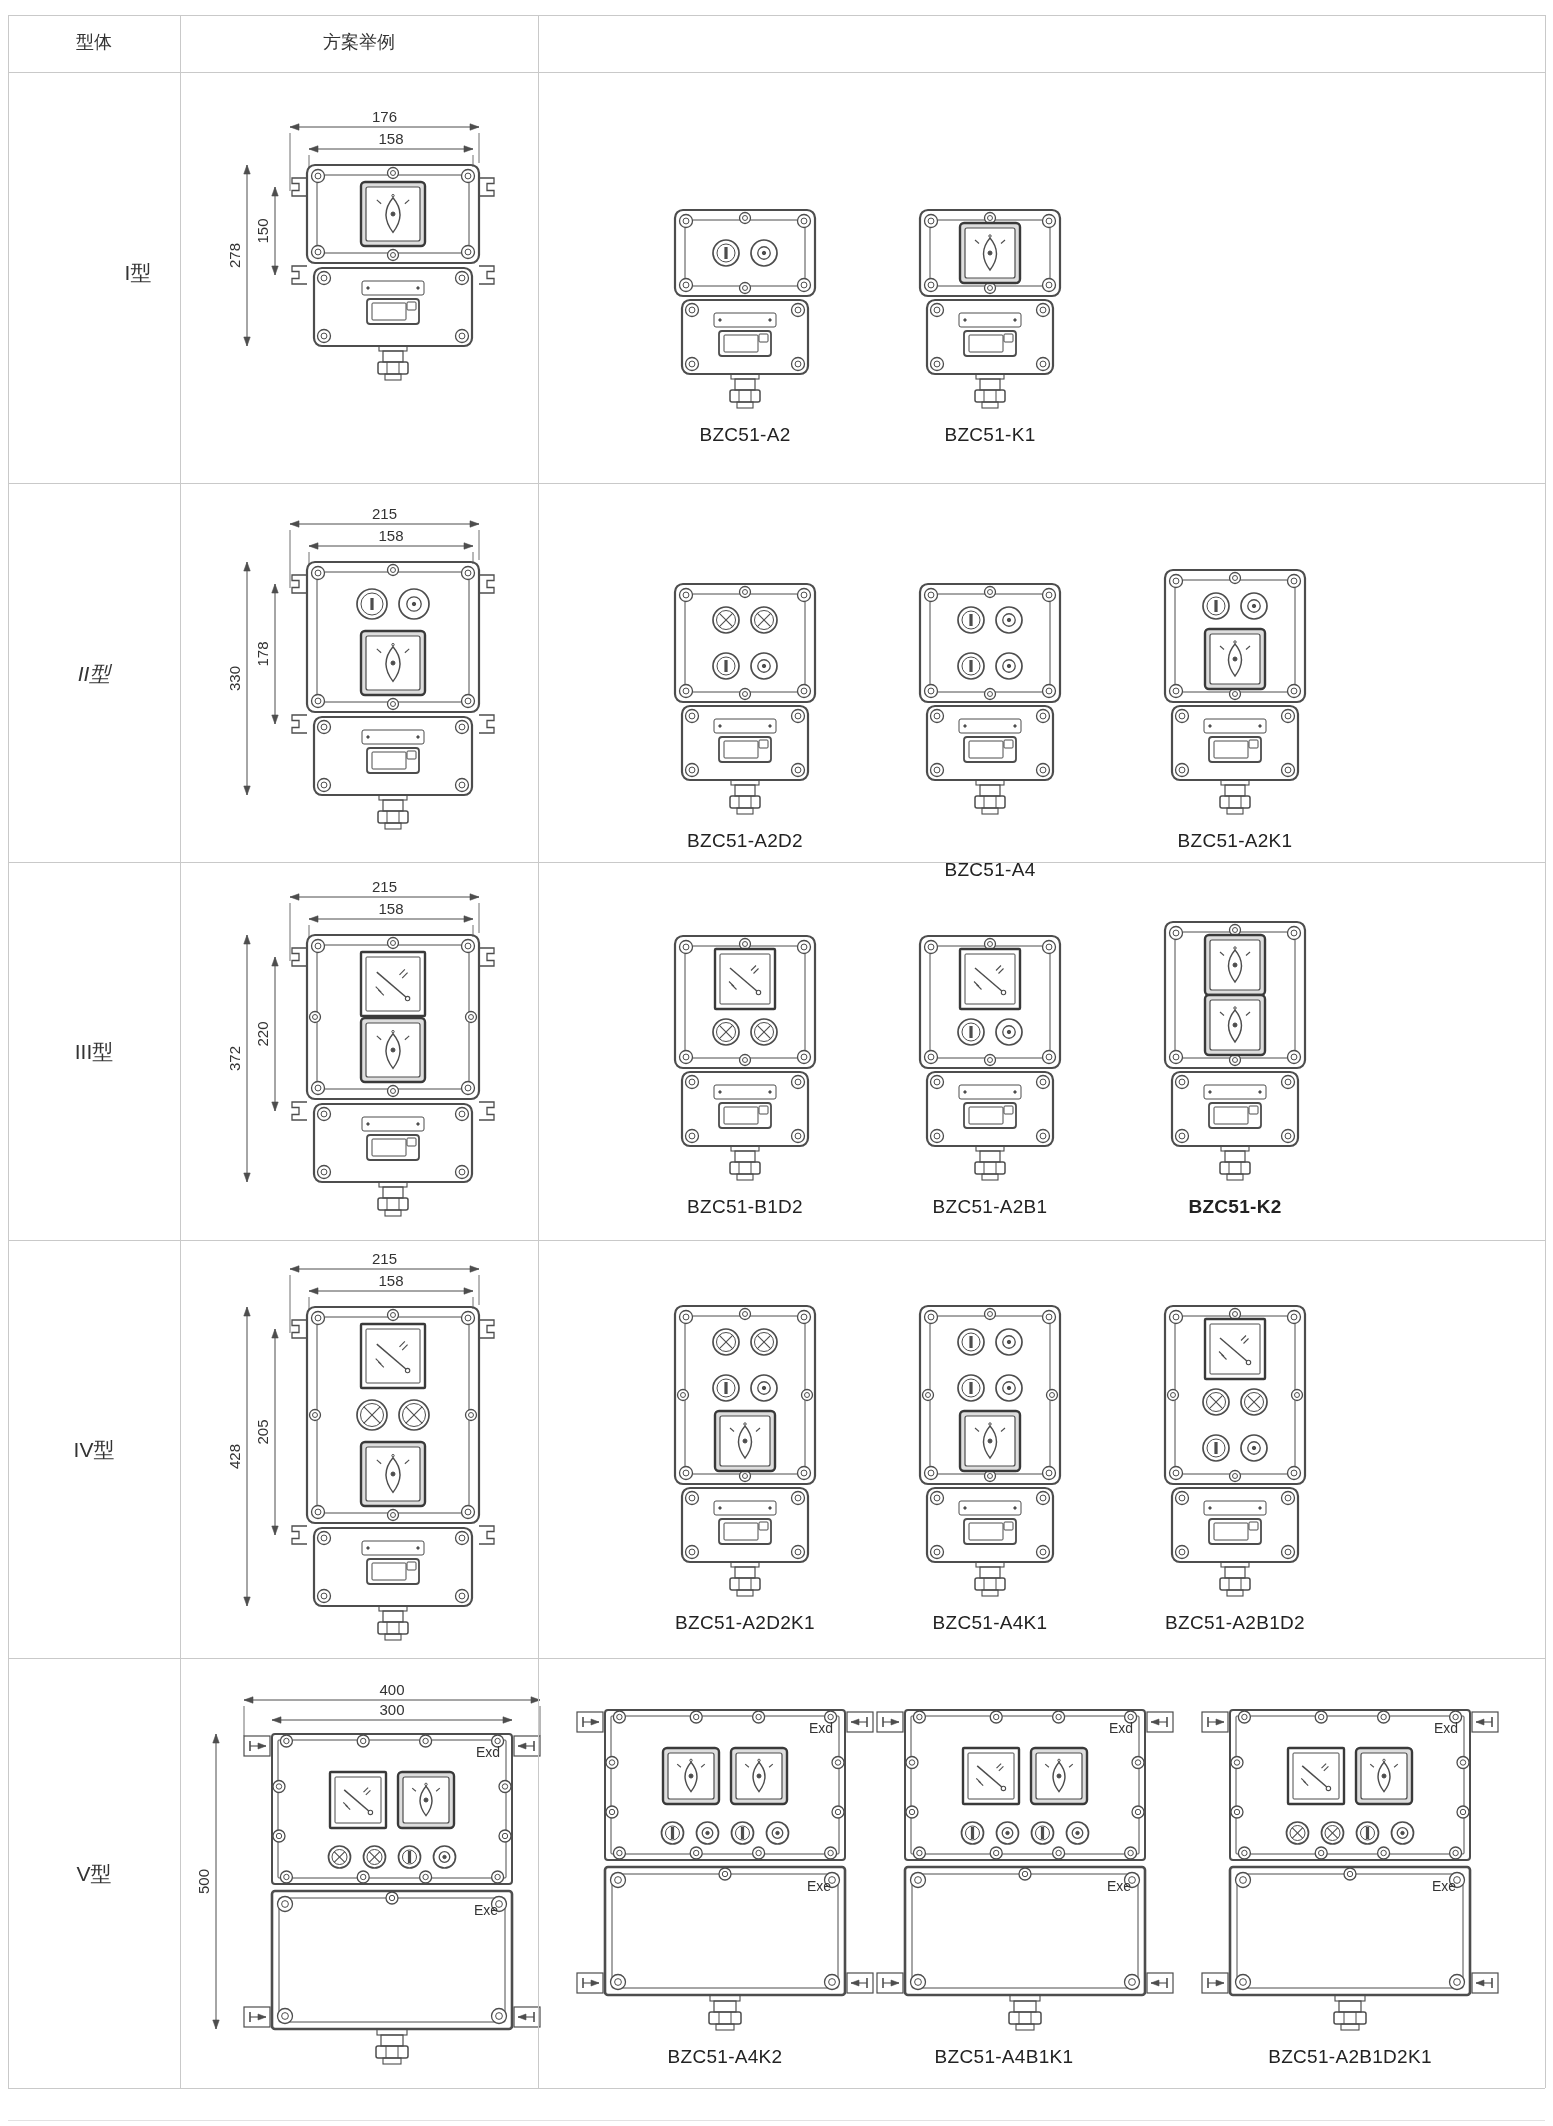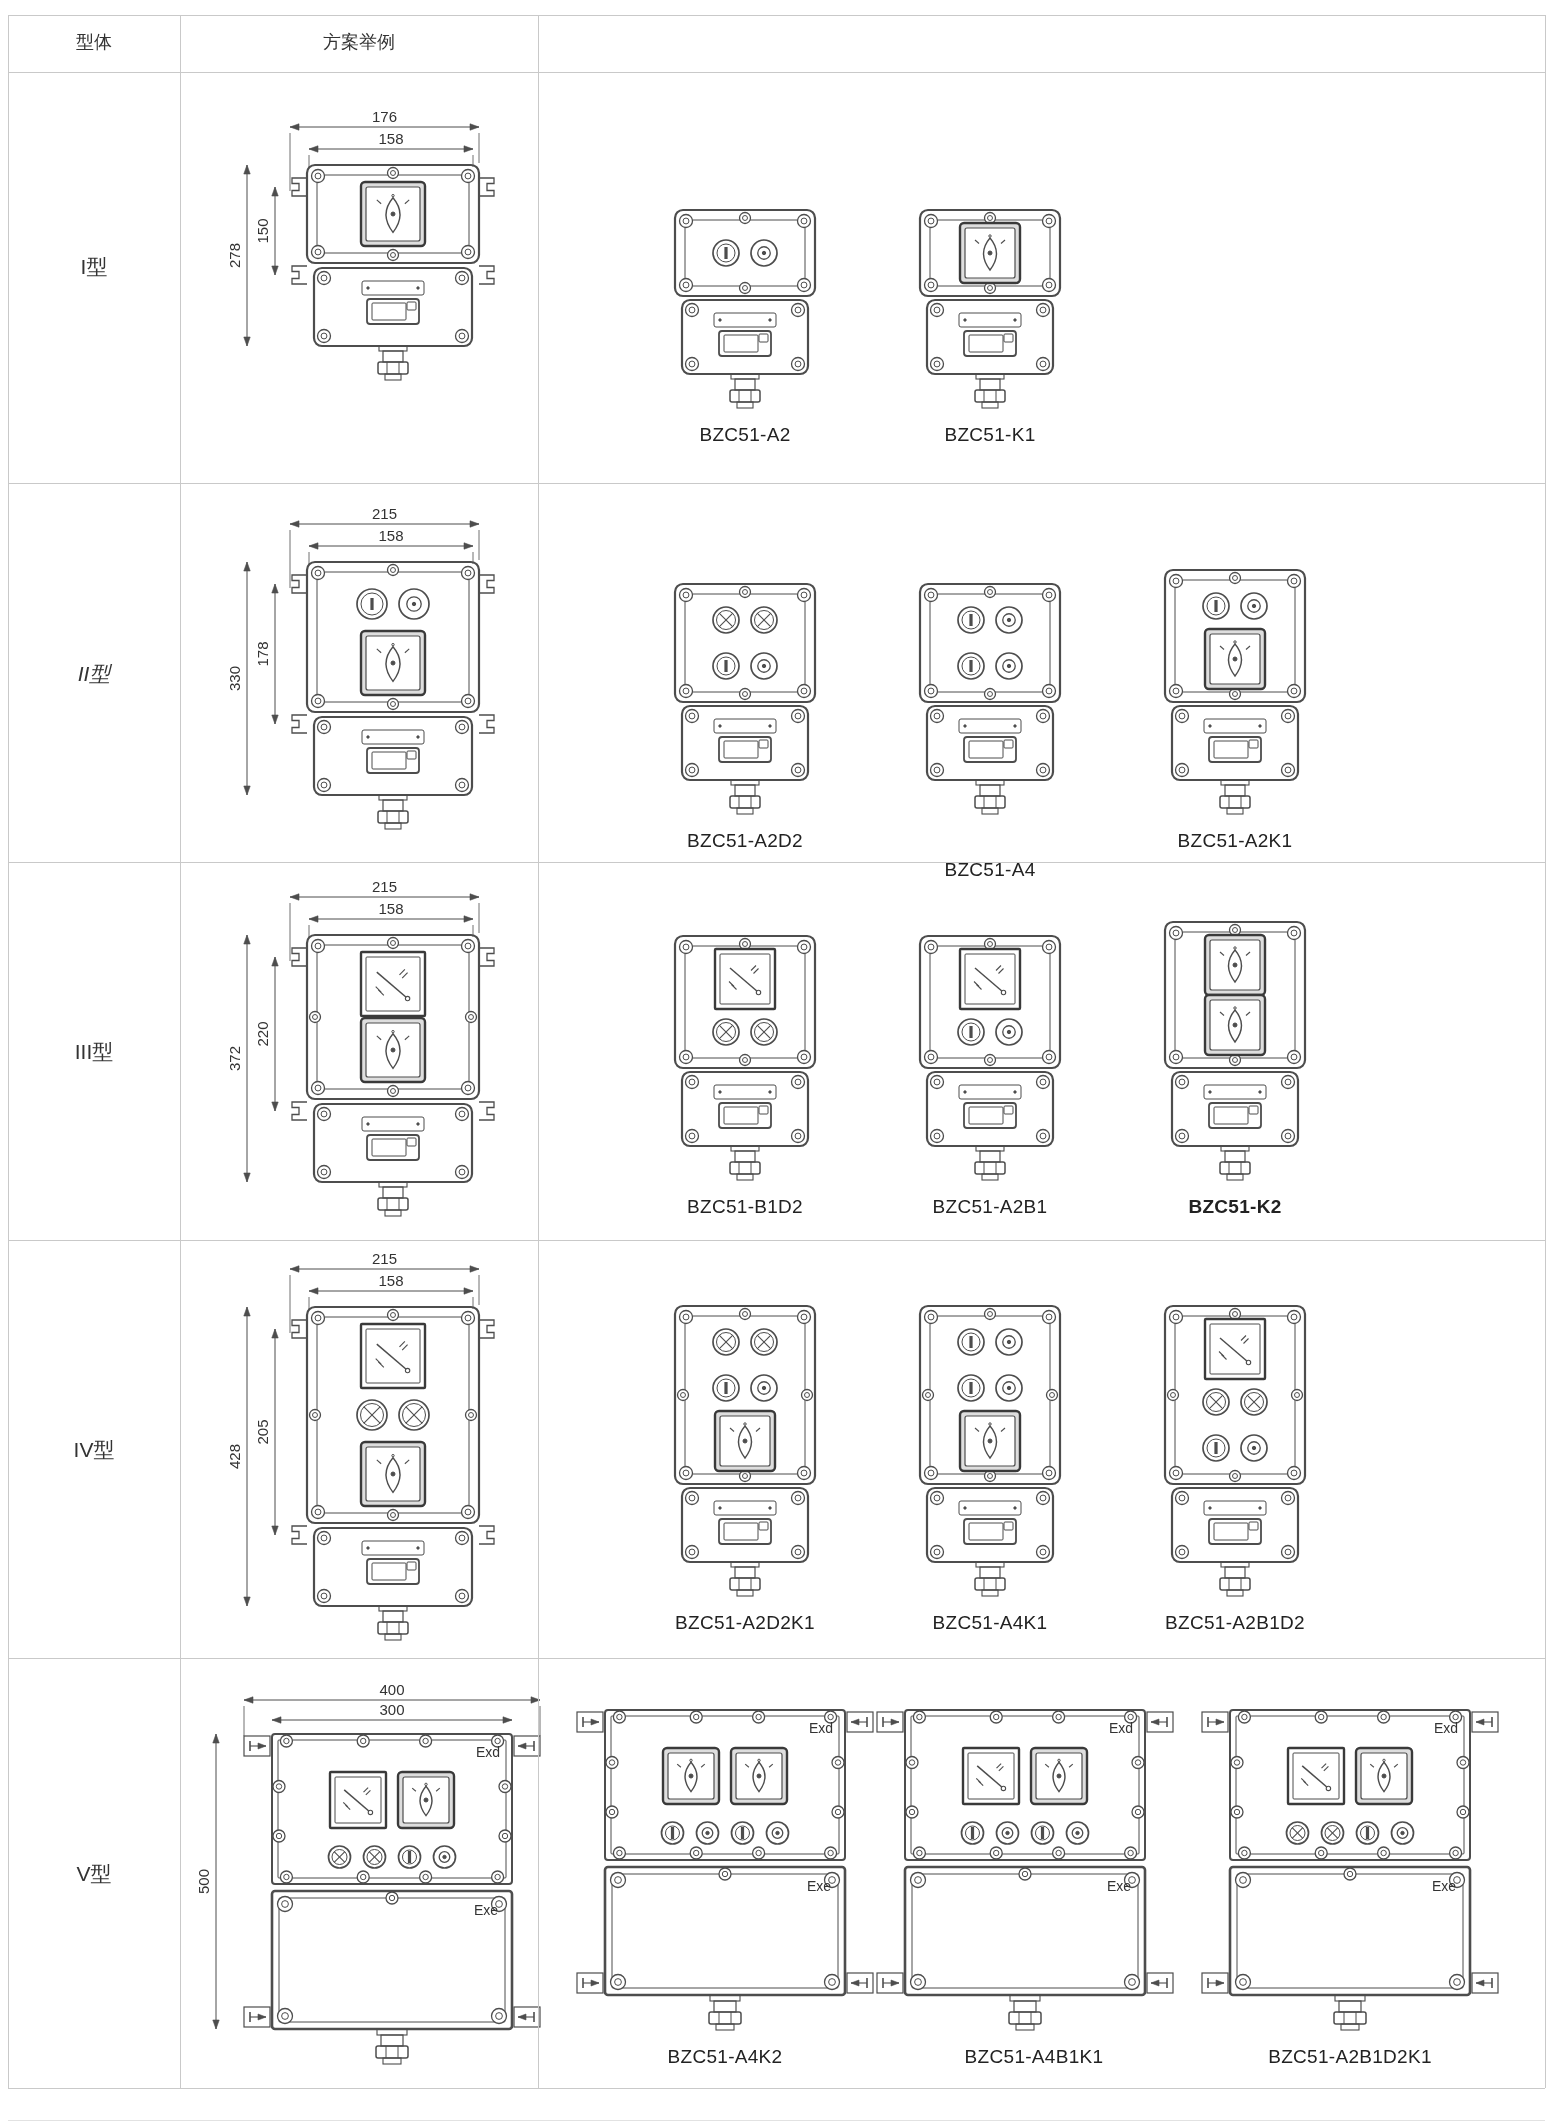--- a/index.html
+++ b/index.html
@@ -15,21 +15,21 @@
   svg text.dim{font-size:15px;fill:#333;}
   svg text.encl{font-size:14px;fill:#333;}
 </style>
 </head>
 <body>
 
 <div id="canvas">
   <div class="th" style="left:8px;width:172px;">型体</div>
   <div class="th" style="left:180px;width:358px;">方案举例</div>
   <div id="rows-root">
-      <div class="type-label" style="left:8px;top:253px;">I型</div>
+      <div class="type-label" style="left:8px;top:259px;padding-left:44px;">I型</div>
       <div class="cell" style="left:215px;top:105px;width:290px;height:283px;"><svg xmlns="http://www.w3.org/2000/svg" width="290" height="283" viewBox="0 0 290 283">
           <rect x="92" y="60" width="172" height="98" rx="8" fill="none" stroke="#4d4d4d" stroke-width="2.2"></rect>
           <rect x="102" y="70" width="152" height="78" rx="4" fill="none" stroke="#4d4d4d" stroke-width="1"></rect>
           <circle cx="103" cy="71" r="6.5" fill="#fff" stroke="#4d4d4d" stroke-width="1.3"></circle>
           <circle cx="103" cy="71" r="2.9250000000000003" fill="none" stroke="#4d4d4d" stroke-width="1"></circle>
           <circle cx="253" cy="71" r="6.5" fill="#fff" stroke="#4d4d4d" stroke-width="1.3"></circle>
           <circle cx="253" cy="71" r="2.9250000000000003" fill="none" stroke="#4d4d4d" stroke-width="1"></circle>
           <circle cx="103" cy="147" r="6.5" fill="#fff" stroke="#4d4d4d" stroke-width="1.3"></circle>
           <circle cx="103" cy="147" r="2.9250000000000003" fill="none" stroke="#4d4d4d" stroke-width="1"></circle>
           <circle cx="253" cy="147" r="6.5" fill="#fff" stroke="#4d4d4d" stroke-width="1.3"></circle>
@@ -1207,21 +1207,21 @@
           <line x1="292" y1="282" x2="292" y2="292" stroke="#4d4d4d" stroke-width="1.6"></line>
           <line x1="292" y1="287" x2="276" y2="287" stroke="#4d4d4d" stroke-width="1.1"></line>
           <path d="M 276 287 l 8 -3 v 6 z" fill="#4d4d4d" stroke="#4d4d4d" stroke-width="0.6"></path>
           <rect x="135" y="299" width="30" height="6" rx="0" fill="none" stroke="#4d4d4d" stroke-width="1.1"></rect>
           <rect x="139" y="305" width="22" height="11" rx="0" fill="none" stroke="#4d4d4d" stroke-width="1.2"></rect>
           <rect x="134" y="316" width="32" height="12" rx="2" fill="none" stroke="#4d4d4d" stroke-width="1.5"></rect>
           <line x1="144" y1="316" x2="144" y2="328" stroke="#4d4d4d" stroke-width="1"></line>
           <line x1="156" y1="316" x2="156" y2="328" stroke="#4d4d4d" stroke-width="1"></line>
           <rect x="141" y="328" width="18" height="6" rx="0" fill="none" stroke="#4d4d4d" stroke-width="1.1"></rect>
         </svg></div>
-      <div class="model-label" style="left:894px;top:2046px;">BZC51-A4B1K1</div>
+      <div class="model-label" style="left:864px;top:2046px;">BZC51-A4B1K1</div>
       <div class="cell" style="left:1200px;top:1696px;width:300px;height:340px;"><svg xmlns="http://www.w3.org/2000/svg" width="300" height="340" viewBox="0 0 300 340">
           <rect x="30" y="14" width="240" height="150" rx="3" fill="none" stroke="#4d4d4d" stroke-width="2"></rect>
           <rect x="36" y="20" width="228" height="138" rx="1" fill="none" stroke="#4d4d4d" stroke-width="1"></rect>
           <circle cx="44.4" cy="21" r="6" fill="#fff" stroke="#4d4d4d" stroke-width="1.3"></circle>
           <circle cx="44.4" cy="21" r="2.7" fill="none" stroke="#4d4d4d" stroke-width="1"></circle>
           <circle cx="44.4" cy="157" r="6" fill="#fff" stroke="#4d4d4d" stroke-width="1.3"></circle>
           <circle cx="44.4" cy="157" r="2.7" fill="none" stroke="#4d4d4d" stroke-width="1"></circle>
           <circle cx="121.2" cy="21" r="6" fill="#fff" stroke="#4d4d4d" stroke-width="1.3"></circle>
           <circle cx="121.2" cy="21" r="2.7" fill="none" stroke="#4d4d4d" stroke-width="1"></circle>
           <circle cx="121.2" cy="157" r="6" fill="#fff" stroke="#4d4d4d" stroke-width="1.3"></circle>

